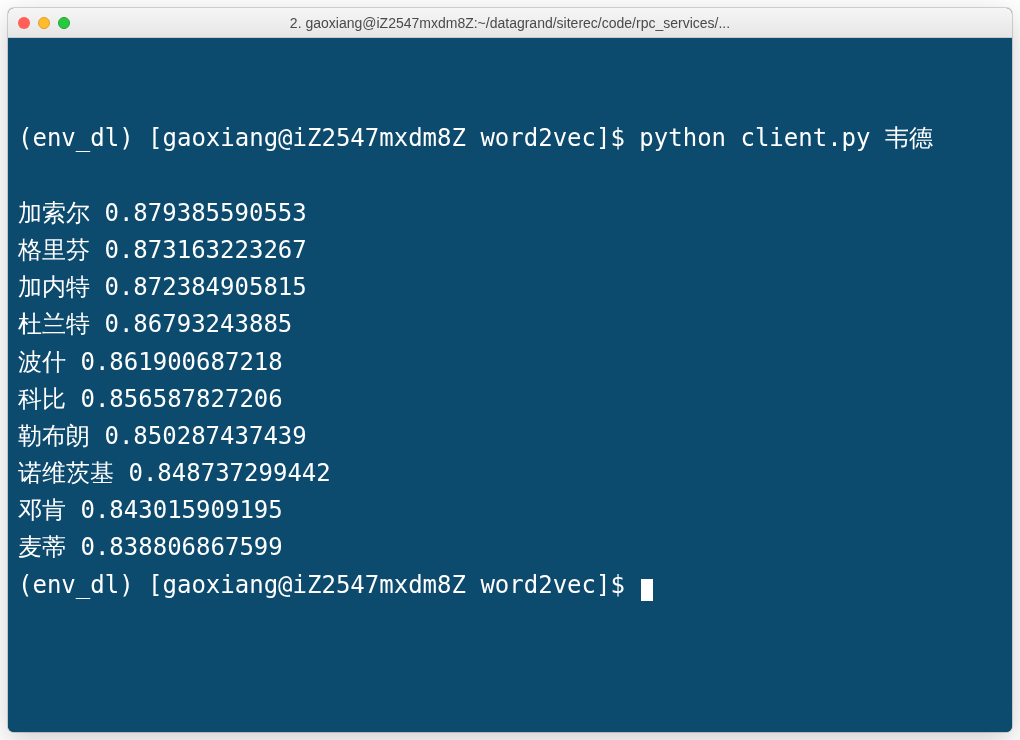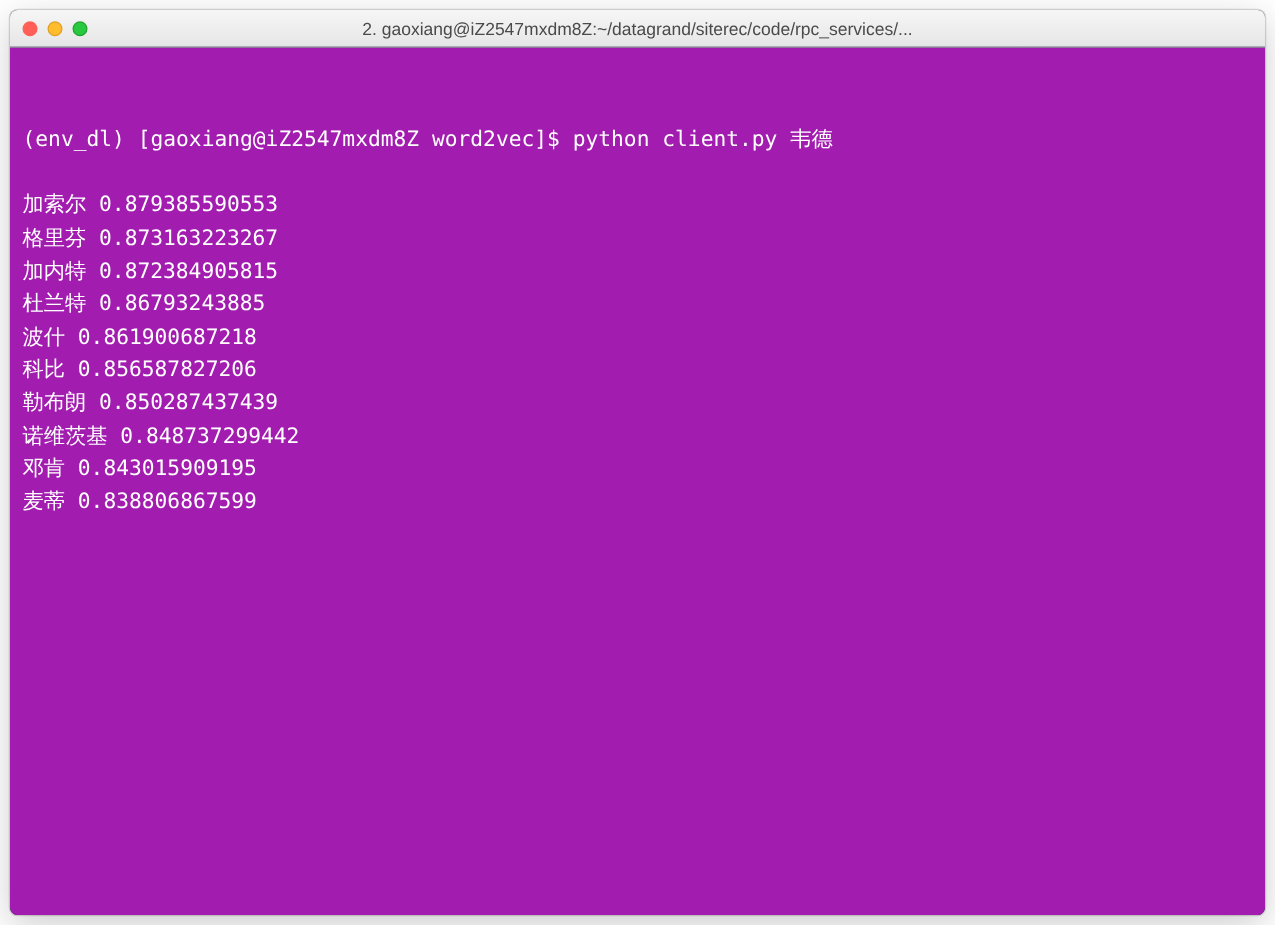--- a/index.html
+++ b/index.html
@@ -55,24 +55,24 @@
       font-size: 14px;
       color: #4a4a4a;
       pointer-events: none;
       white-space: nowrap;
       overflow: hidden;
       text-overflow: ellipsis;
       padding: 0 90px;
     }
     .terminal {
       flex: 1;
-      background: #a21caf;
+      background: #0c4a6e;
       color: #ffffff;
       font-family: "Menlo", "Consolas", "DejaVu Sans Mono", monospace;
-      font-size: 17px;
+      font-size: 24px;
       line-height: 1.55;
       padding: 8px 10px 10px 10px;
       white-space: pre;
       overflow: hidden;
     }
     .line {
       display: block;
     }
     .cursor {
       display: inline-block;
@@ -102,15 +102,15 @@
 加索尔 0.879385590553
 格里芬 0.873163223267
 加内特 0.872384905815
 杜兰特 0.86793243885
 波什 0.861900687218
 科比 0.856587827206
 勒布朗 0.850287437439
 诺维茨基 0.848737299442
 邓肯 0.843015909195
 麦蒂 0.838806867599
-</span>
+</span><span class="line"><span>(env_dl)</span> <span>[gaoxiang@iZ2547mxdm8Z word2vec]$</span> <span class="cursor"></span></span>
   </div>
 </div>
 
 </body></html>

